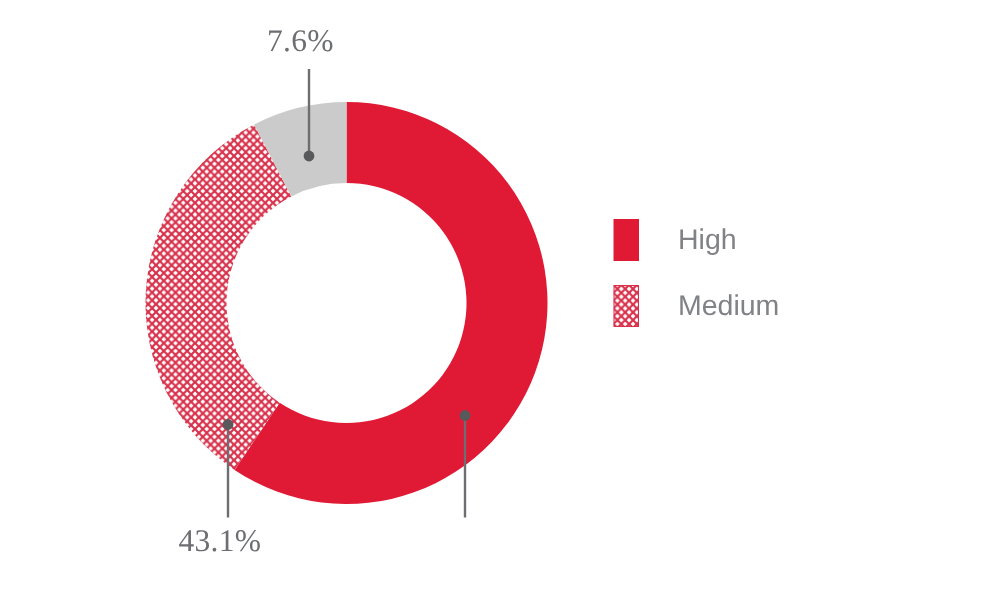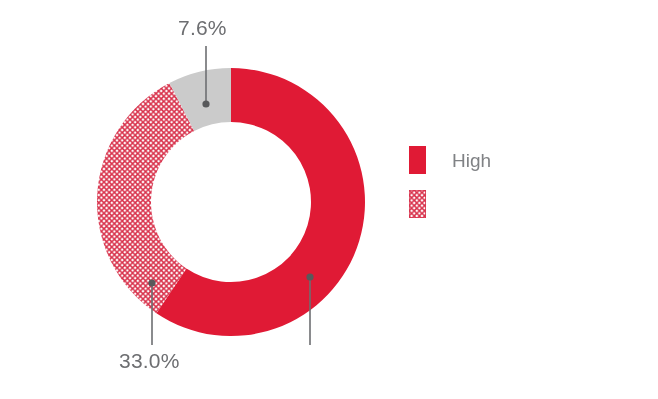--- a/index.html
+++ b/index.html
@@ -22,21 +22,21 @@
     position: absolute;
     left: 0;
     top: 0;
     width: 658px;
     height: 399px;
   }
   .pct-label {
     position: absolute;
     color: #6d6e71;
     font-size: 21px;
-    font-family: Liberation Sans, sans-serif;
+    font-family: Liberation Serif, serif;
     font-weight: 400;
     letter-spacing: 0.2px;
     white-space: nowrap;
     line-height: 1;
   }
   #label-low    { left: 178px; top: 17px;  }
   #label-medium { left: 119px; top: 350px; }
   #label-high   { left: 279px; top: 350px; }
 
   #legend {
@@ -101,30 +101,31 @@
         <circle cx="152" cy="283" r="3.6" fill="#58595b"></circle>
       </g>
       <g>
         <line x1="310" y1="278" x2="310" y2="345" stroke="#6d6e71" stroke-width="1.6"></line>
         <circle cx="310" cy="277" r="3.6" fill="#58595b"></circle>
       </g>
     </g>
   </svg>
 
   <div class="pct-label" id="label-low">7.6%</div>
-  <div class="pct-label" id="label-medium">33.0%</div>
+  <div class="pct-label" id="label-medium">43.1%</div>
 
   <div id="legend">
     <div class="legend-row">
       <span class="legend-swatch" style="background:#e01a35;"></span>
       <span class="legend-text">High</span>
     </div>
     <div class="legend-row">
       <span class="legend-swatch">
         <svg width="17" height="28" viewBox="0 0 17 28">
           <rect width="17" height="28" fill="url(#crosshatch)"></rect>
           <rect width="17" height="28" fill="none" stroke="#d8304a" stroke-width="1.4"></rect>
         </svg>
       </span>
+      <span class="legend-text">Medium</span>
     </div>
   </div>
 
 </div>
 
 </body></html>

